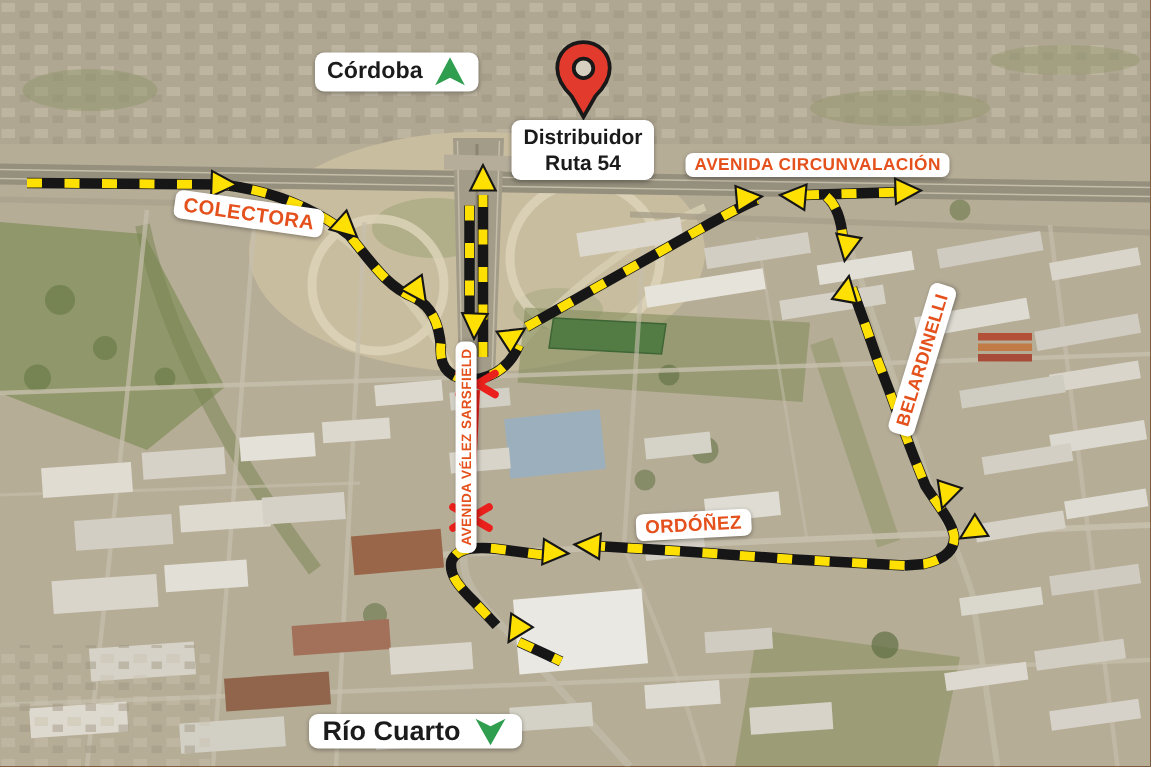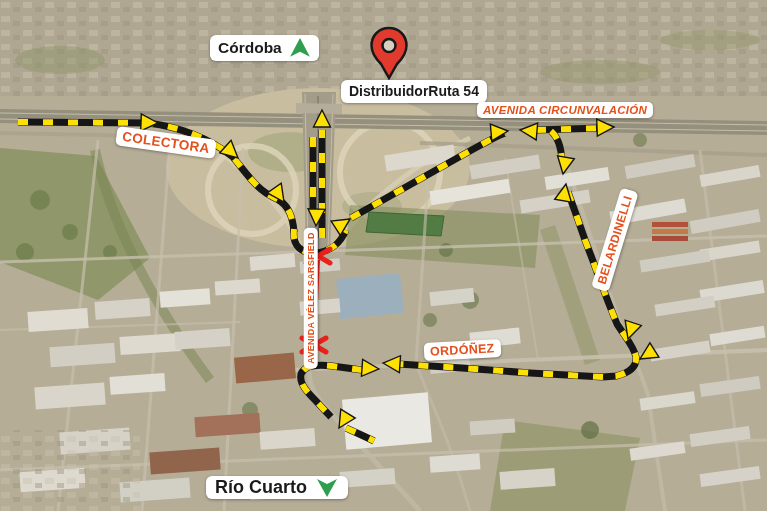--- a/index.html
+++ b/index.html
@@ -15,23 +15,23 @@
   .xline{stroke:var(--closure-red);stroke-width:5;stroke-linecap:round;}
 
   
   .lbl{position:absolute;background:var(--label-bg);color:var(--label-text);
        border-radius:5px;box-shadow:0 1px 3px rgba(0,0,0,.35);
        font-weight:700;white-space:nowrap;display:flex;align-items:center;justify-content:center;}
   .street{color:var(--street-label-orange);font-weight:800;padding:2px 6px;
           font-size:13px;letter-spacing:.3px;}
   .lbl-cordoba{left:210px;top:35px;padding:3px 8px;font-size:15.5px;gap:7px;border-radius:6px;}
   .lbl-rio{left:206px;top:459px;padding:1px 9px;font-size:18px;gap:8px;border-radius:6px;margin-top:17px;}
-  .lbl-dist{left:341px;top:80px;flex-direction:row;padding:3px 8px;font-size:14px;
+  .lbl-dist{left:341px;top:80px;flex-direction:column;padding:3px 8px;font-size:14px;
             line-height:1.2;border-radius:6px;text-align:center;}
-  .lbl-circ{left:477px;top:102px;font-size:11.5px;font-style:italic;}
+  .lbl-circ{left:457px;top:102px;font-size:11.5px;}
   .lbl-colectora{left:116px;top:133px;transform:rotate(8deg);font-size:13.5px;}
   .lbl-belard{left:563px;top:231px;transform:rotate(-73deg);font-size:12px;}
   .lbl-ordonez{left:424px;top:341px;transform:rotate(-3deg);font-size:12.5px;}
   .lbl-velez{left:240px;top:291px;transform:rotate(-90deg);font-size:9px;padding:2px 5px;}
   .pin{position:absolute;left:368px;top:26px;width:42px;height:58px;}
   .dir-icon{display:block;}
 </style>
 </head>
 <body>
 

